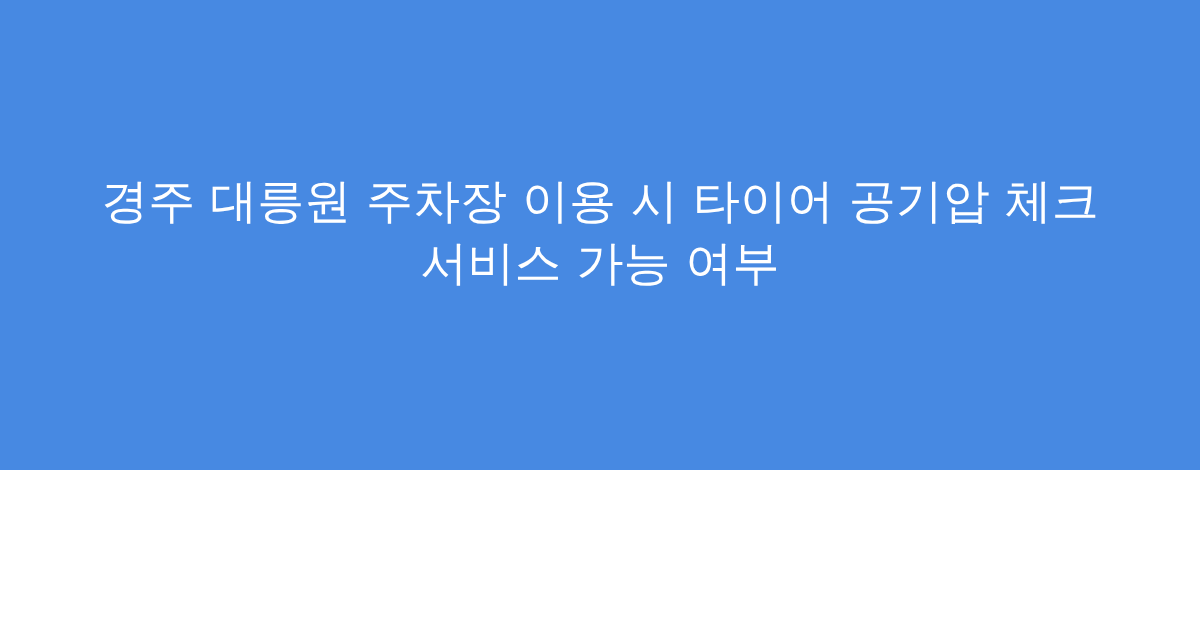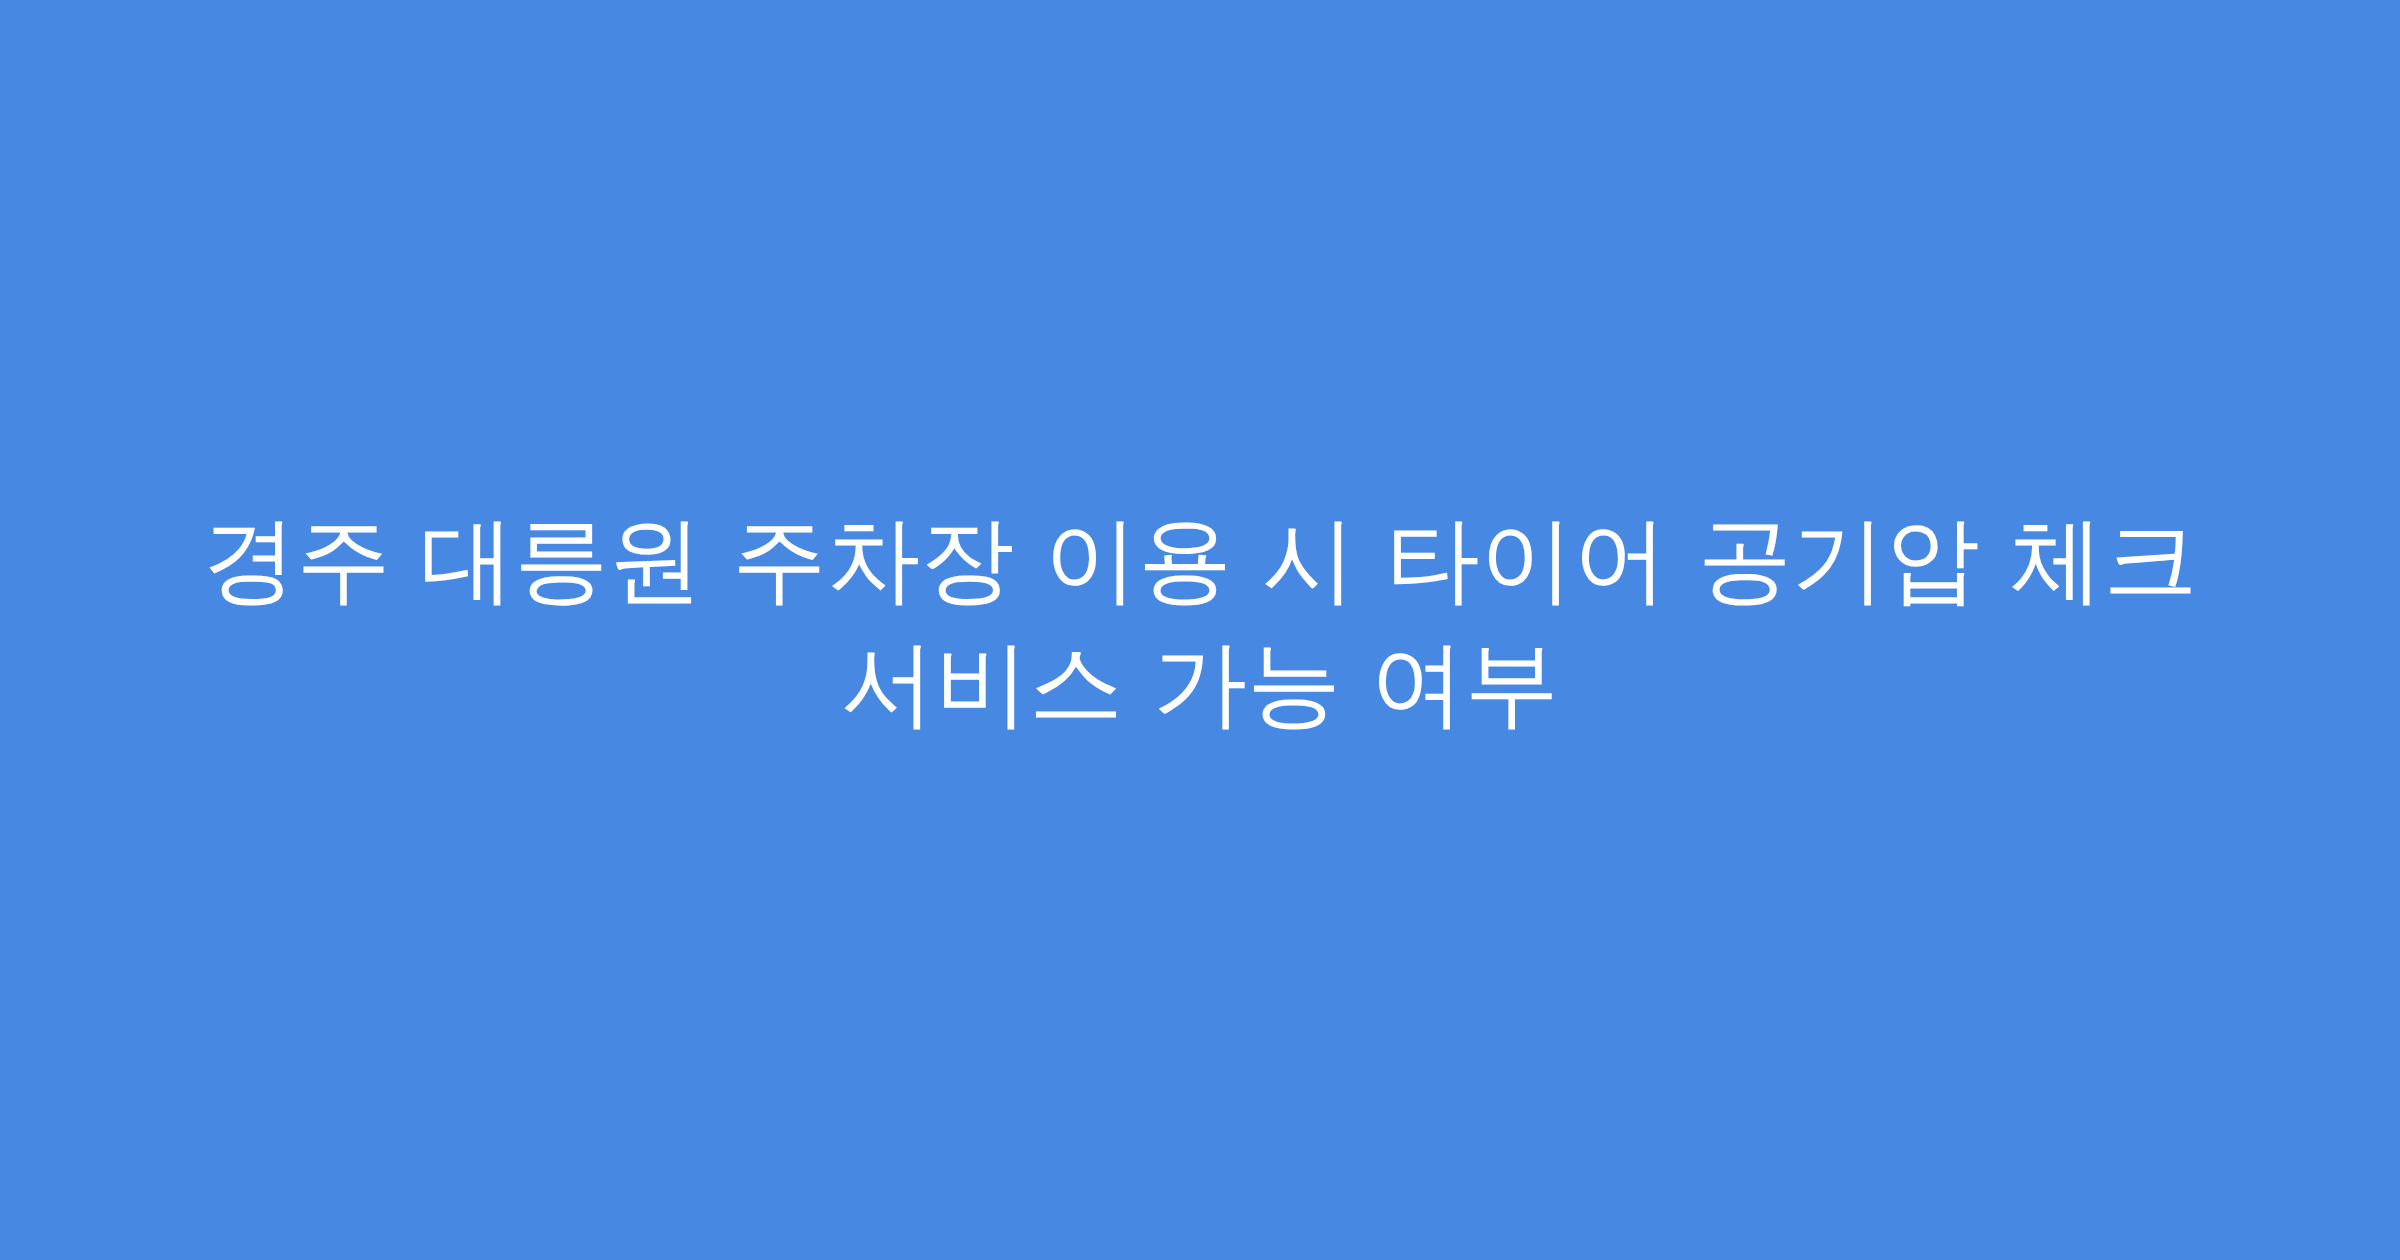--- a/index.html
+++ b/index.html
@@ -40,17 +40,17 @@
     word-break: keep-all;
     white-space: pre-wrap;
     
     position: relative;
     top: -3px;
   }
 </style>
 </head>
 <body>
 
-<div id="og-card" style="background-color: rgb(71, 137, 226); width: 1200px; height: 630px;">
+<div id="og-card" style="background-color: rgb(71, 137, 226); width: 1200px; height: 470px;">
 
   <h1 id="card-title" style="color: rgb(255, 255, 255); font-size: 47px; line-height: 62px; text-align: center;">경주 대릉원 주차장 이용 시 타이어 공기압 체크 서비스 가능 여부</h1>
 
 </div>
 
 </body></html>

